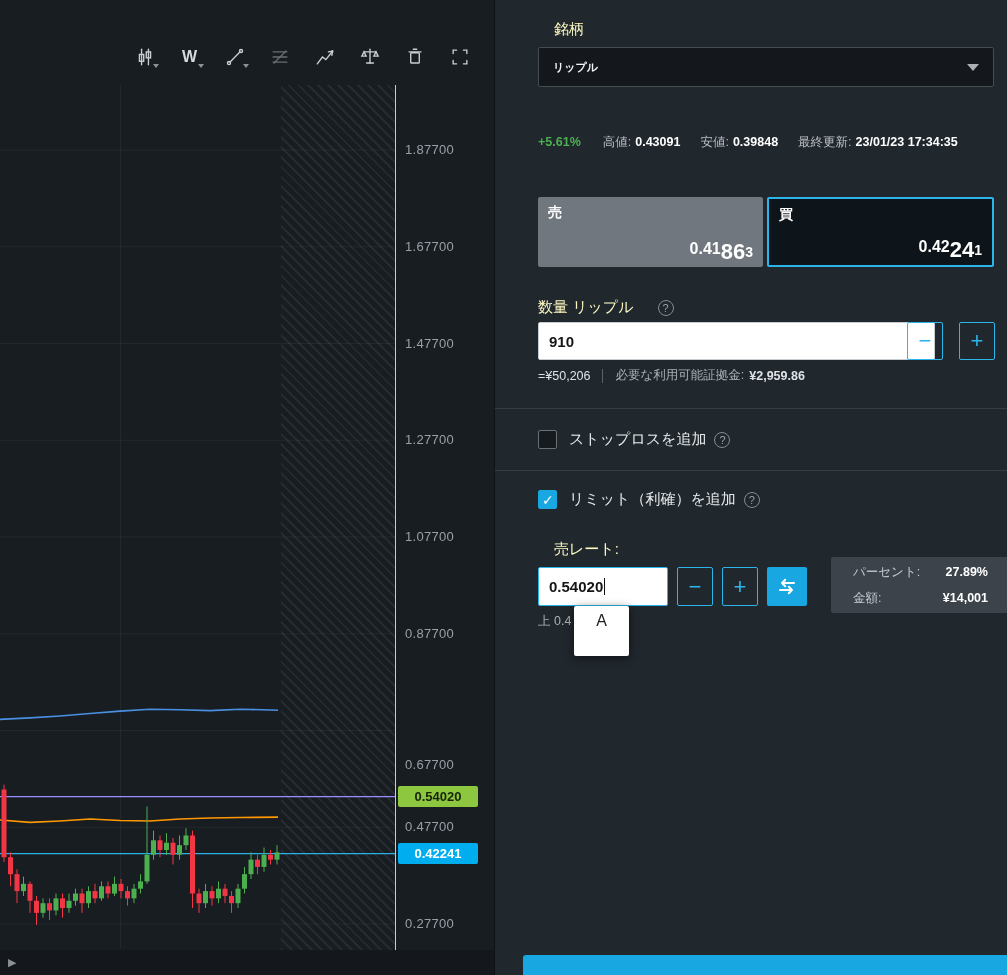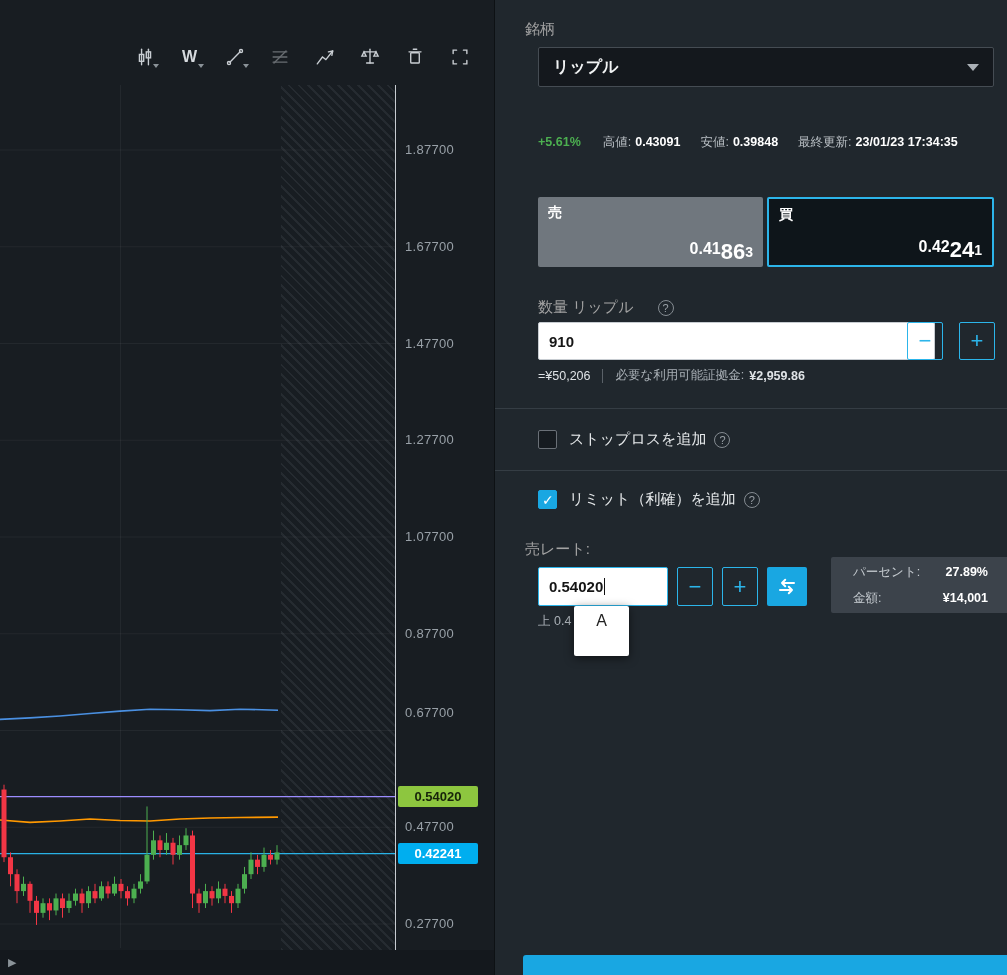--- a/index.html
+++ b/index.html
@@ -42,28 +42,28 @@
   .chart-bottom-bar {
     position:absolute; left:0; bottom:0; width:494px; height:25px; background:#14181d;
     display:flex; align-items:center;
   }
   .play { color:#8a9298; font-size:11px; margin-left:8px; }
 
   
   .panel { position:absolute; left:494px; top:0; width:513px; height:975px; background:#20272d; border-left:1px solid #0d1114; }
   .panel > div, .panel > button, .panel > input { position:absolute; }
 
-  .field-label { left:30px; font-size:15px; color:#a3a3a3; }
+  .field-label { left:59px; font-size:15px; color:#fef9c3; }
   .select {
     left:43px; top:47px; width:456px; height:40px;
     background:#14181d; border:1px solid #454c53; border-radius:2px;
     display:flex; align-items:center; justify-content:space-between;
     padding:0 14px; cursor:pointer;
   }
-  .select .sym { font-size:16px; font-weight:bold; color:#f2f4f5; }
+  .select .sym { font-size:11px; font-weight:bold; color:#f2f4f5; }
   .chev { width:0; height:0; border-left:6px solid transparent; border-right:6px solid transparent; border-top:7px solid #aab0b6; }
 
   .stats { left:43px; top:134px; width:470px; display:flex; align-items:baseline; white-space:nowrap; font-size:12.5px; }
   .stats .chg { color:#4caf50; font-weight:bold; margin-right:22px; }
   .stats .sl { color:#b9bfc4; margin-right:4px; }
   .stats .sv { color:#fff; font-weight:bold; margin-right:20px; }
   .stats .sv.last { margin-right:0; }
 
   .deal { height:70px; top:197px; border:none; border-radius:2px; cursor:pointer; color:#fff; font-family:inherit; }
   .deal.sell { left:43px; width:225px; background:#70777e; }
@@ -306,21 +306,21 @@
     </button>
   </div>
 
   <div id="axis-labels">
       <div class="axis-label" style="top: 142px;">1.87700</div>
       <div class="axis-label" style="top: 238.75px;">1.67700</div>
       <div class="axis-label" style="top: 335.5px;">1.47700</div>
       <div class="axis-label" style="top: 432.25px;">1.27700</div>
       <div class="axis-label" style="top: 529px;">1.07700</div>
       <div class="axis-label" style="top: 625.75px;">0.87700</div>
-      <div class="axis-label" style="top: 705px; text-align: right;">0.67700</div>
+      <div class="axis-label" style="top: 757px; text-align: right;">0.67700</div>
       <div class="axis-label" style="top: 819.25px;">0.47700</div>
       <div class="axis-label" style="top: 916px;">0.27700</div>
     </div>
   <div id="price-tags">
       <div class="price-tag" style="top: 785.677px; background: rgb(141, 198, 63); color: rgb(23, 36, 10);">0.54020</div>
       <div class="price-tag" style="top: 842.658px; background: rgb(0, 174, 239); color: rgb(255, 255, 255);">0.42241</div>
     </div>
 
   <div class="chart-bottom-bar">
     <span class="play">▶</span>

